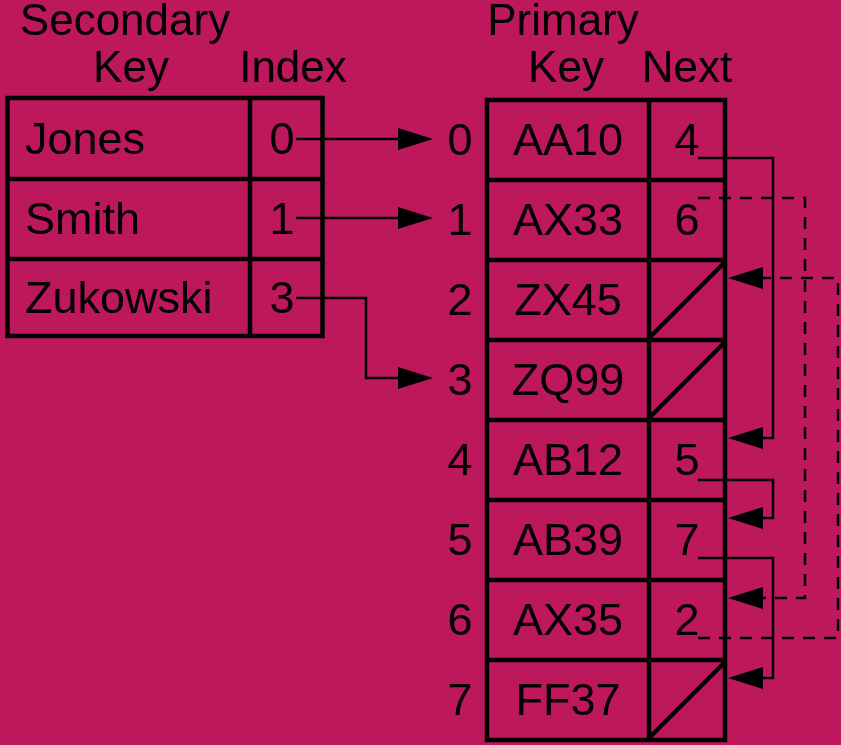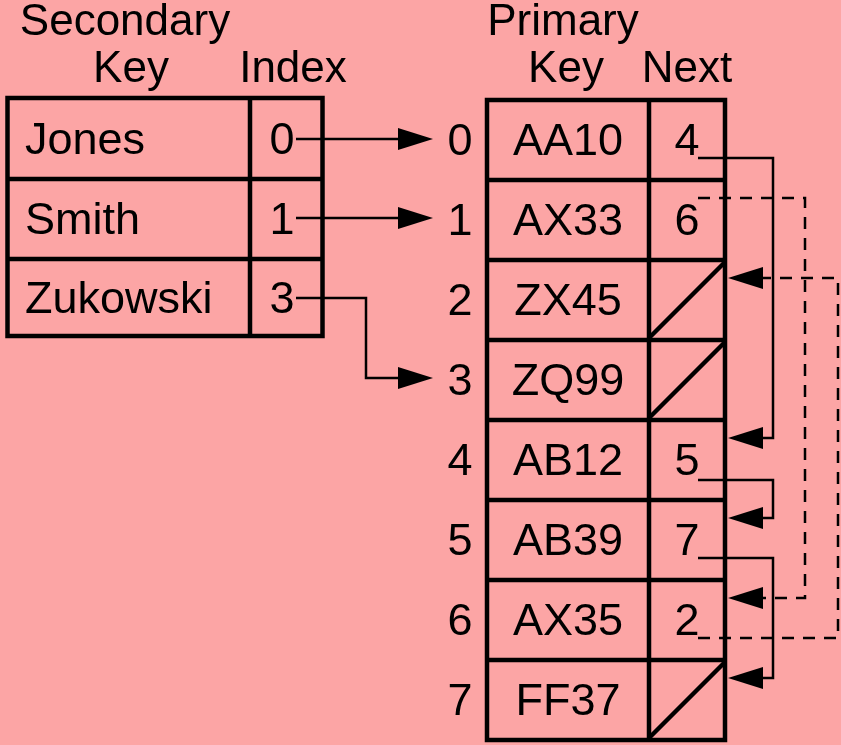--- a/index.html
+++ b/index.html
@@ -1,20 +1,20 @@
 <!DOCTYPE html>
 <html><head>
 <meta charset="utf-8">
 <style>
   html, body { margin: 0; padding: 0; background: #ffffff; }
   .stage {
     position: relative;
     width: 841px;
     height: 745px;
-    background: #fca5a5;
+    background: #be185d;
     font-family: "Liberation Sans", sans-serif;
   }
   svg { display: block; }
   text {
     fill: #000000;
     font-family: "Liberation Sans", sans-serif;
   }
   .hdr  { font-size: 44px; }
   .cell { font-size: 45px; }
   .grid {

